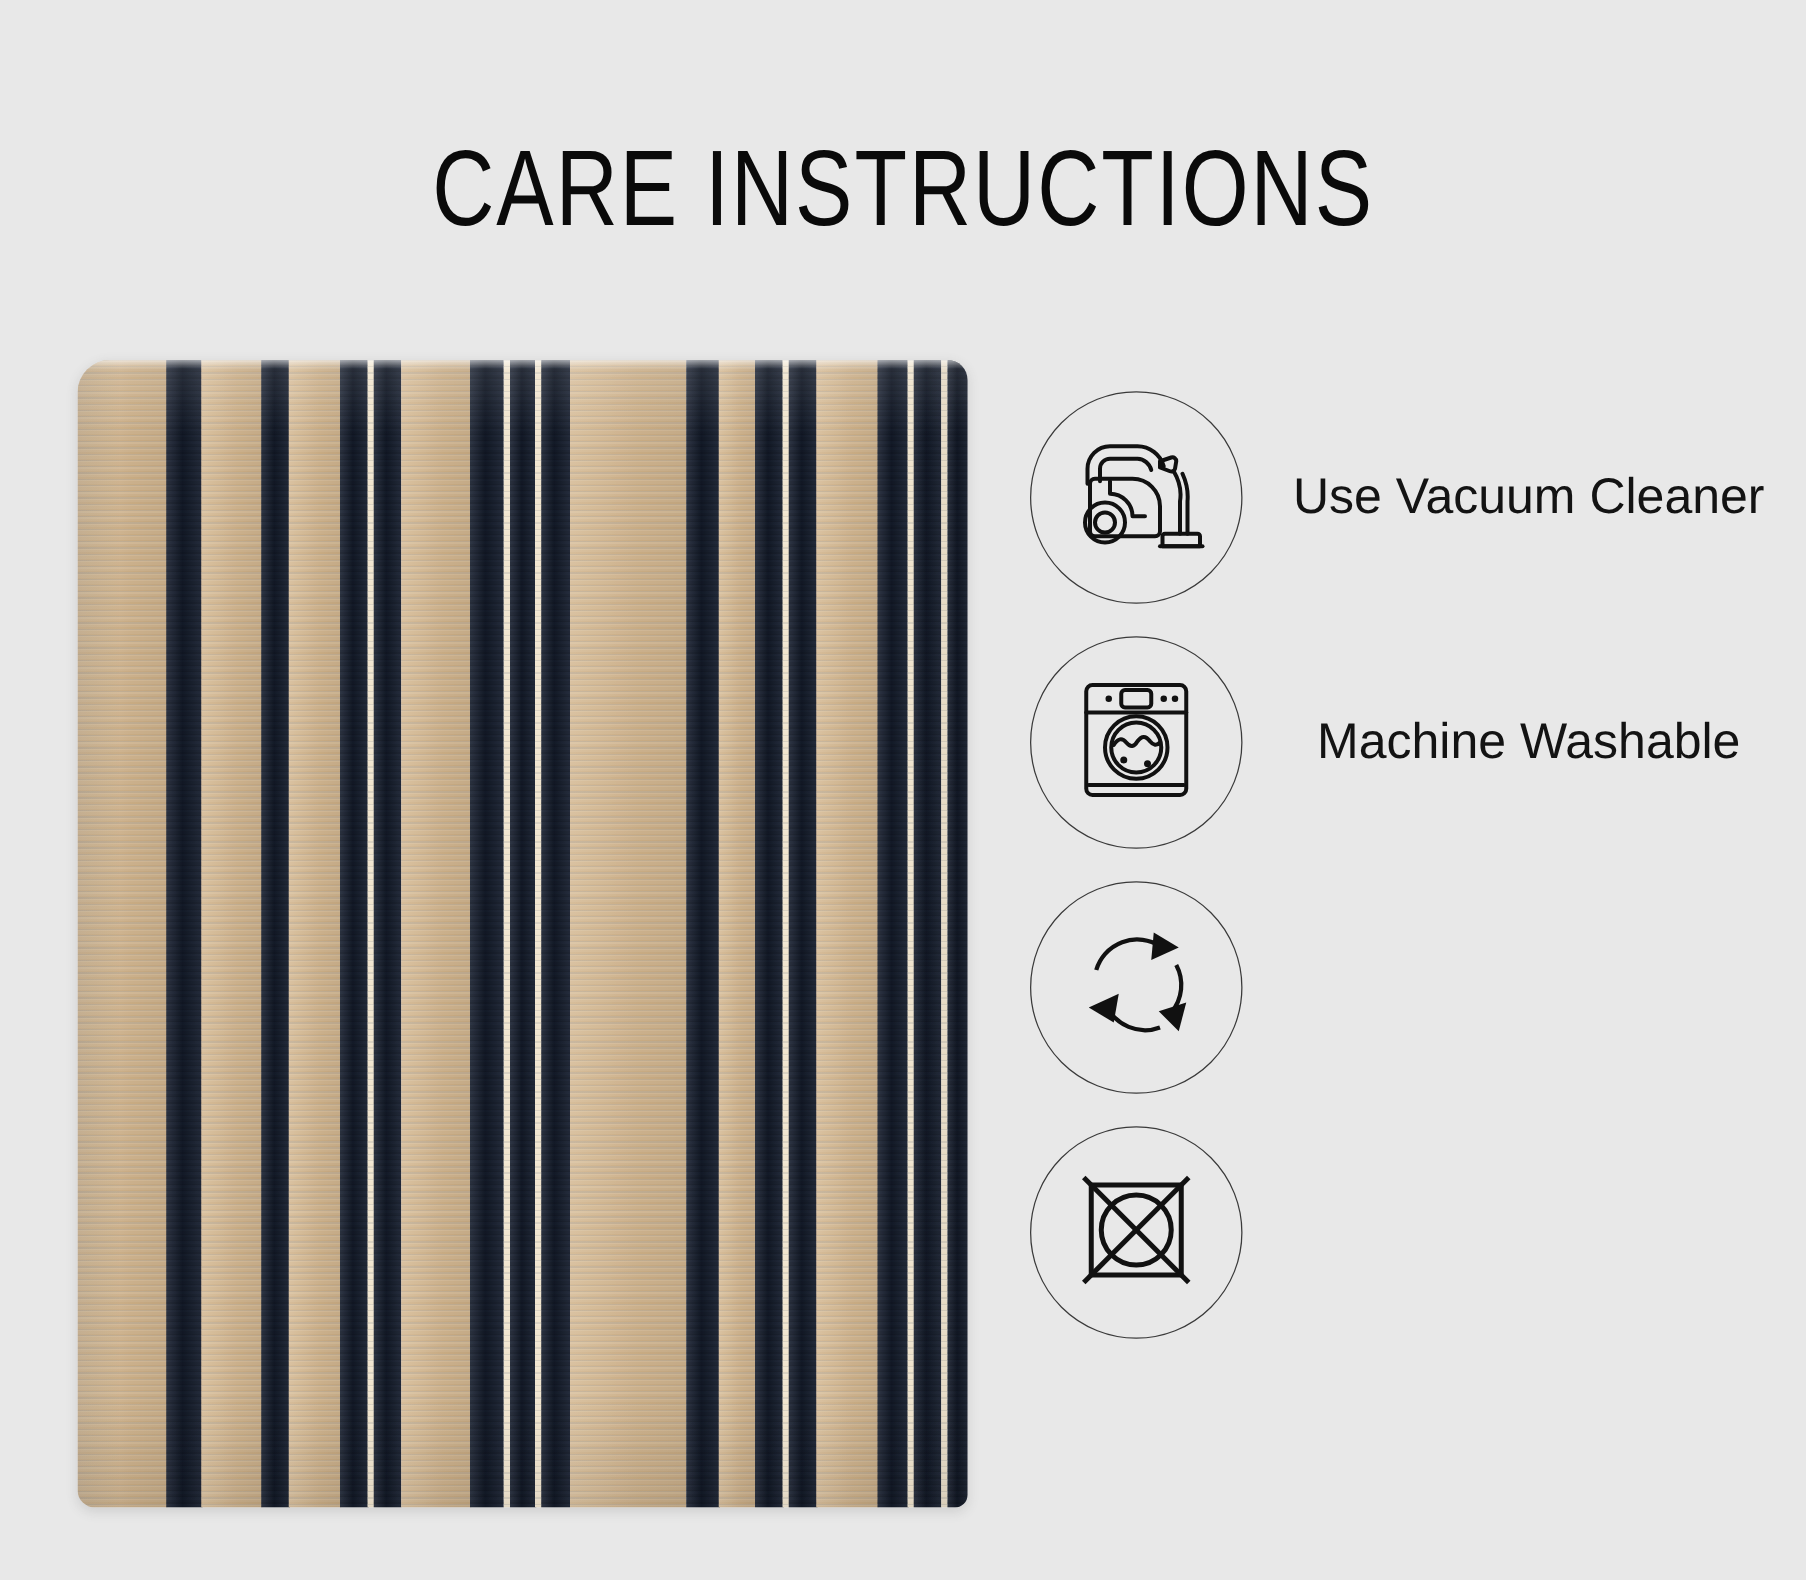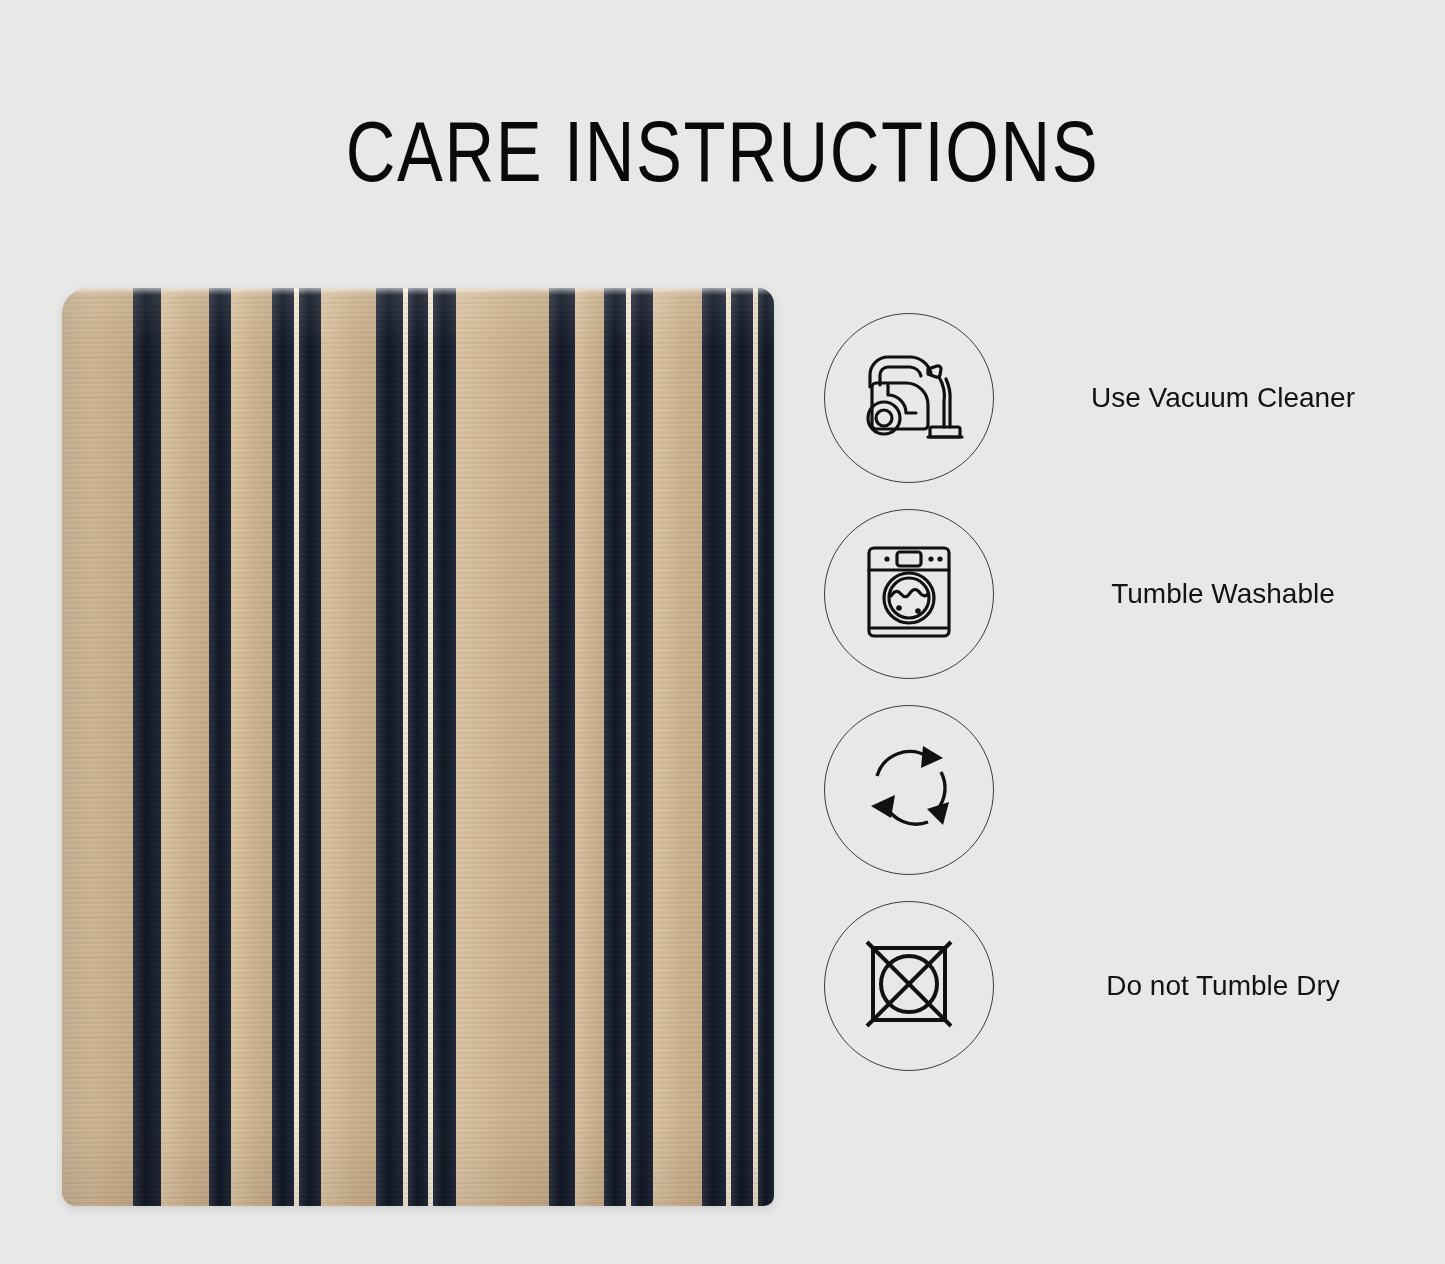--- a/index.html
+++ b/index.html
@@ -129,21 +129,21 @@
     border: 1.6px solid #3a3a3a;
     display: flex;
     align-items: center;
     justify-content: center;
     box-sizing: border-box;
   }
   .care-label {
     flex: 1 1 auto;
     margin-left: 34px;
     font-family: "Liberation Sans", sans-serif;
-    font-size: 28px;
+    font-size: 40px;
     font-weight: 400;
     color: #131313;
     line-height: 1.24;
     text-align: center;
     padding-right: 6px;
   }
 </style>
 </head>
 <body>
 
@@ -236,21 +236,21 @@
           <circle cx="54" cy="60" r="25"></circle>
           <circle cx="54" cy="60" r="20"></circle>
 
           <path d="M36 58 q5 -8 10 -2 q5 6 9 -1 q5 -7 10 0 q4 5 8 1"></path>
 
           <circle cx="44" cy="70" r="2.8" fill="#111" stroke="none"></circle>
           <circle cx="63" cy="73" r="2.8" fill="#111" stroke="none"></circle>
         </svg>
       </span>
     </div>
-    <div class="care-label">Tumble Washable</div>
+    <div class="care-label">Machine Washable</div>
   </div>
 
   <div class="care-row">
     <div class="icon-circle">
       <span>
         <svg width="112" height="112" viewBox="0 0 112 112" fill="none" stroke="#111" stroke-width="3.4" stroke-linecap="butt">
 
           <path d="M24 44 A34 34 0 0 1 75 25"></path>
           <polygon points="70,14 90,26 68,36" fill="#111" stroke="none"></polygon>
 
@@ -271,16 +271,15 @@
 
           <rect x="16" y="16" width="72" height="72"></rect>
 
           <circle cx="52" cy="52" r="28"></circle>
 
           <path d="M10 10 L94 94"></path>
           <path d="M94 10 L10 94"></path>
         </svg>
       </span>
     </div>
-    <div class="care-label">Do not Tumble Dry</div>
   </div>
 
 </div>
 
 </body></html>

